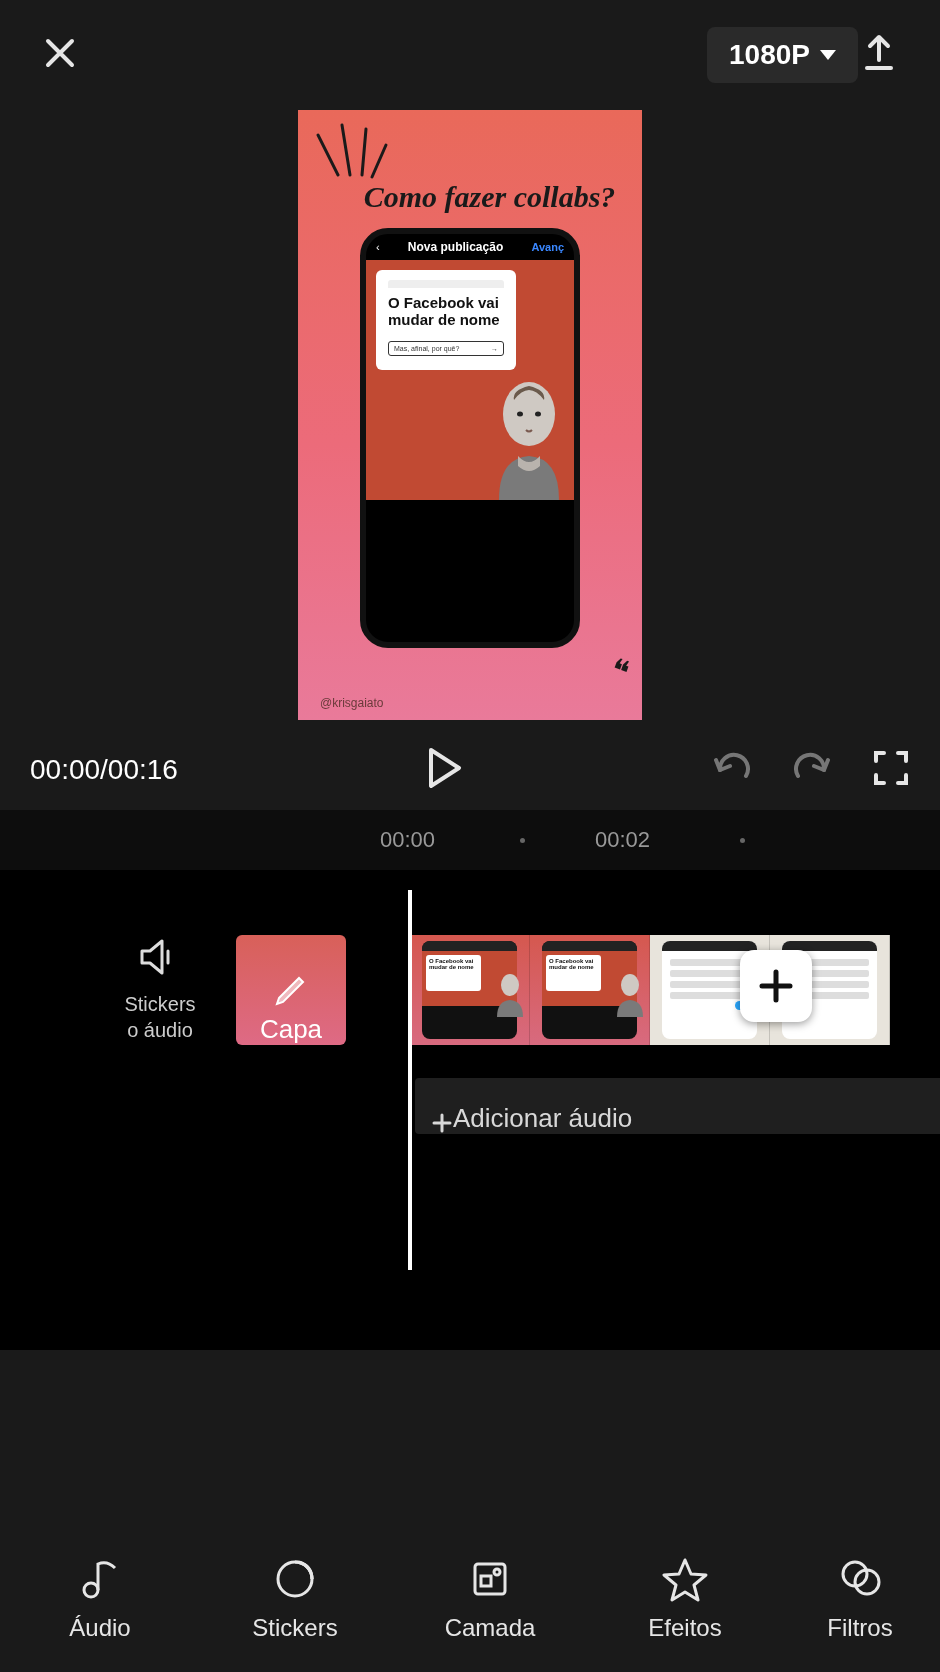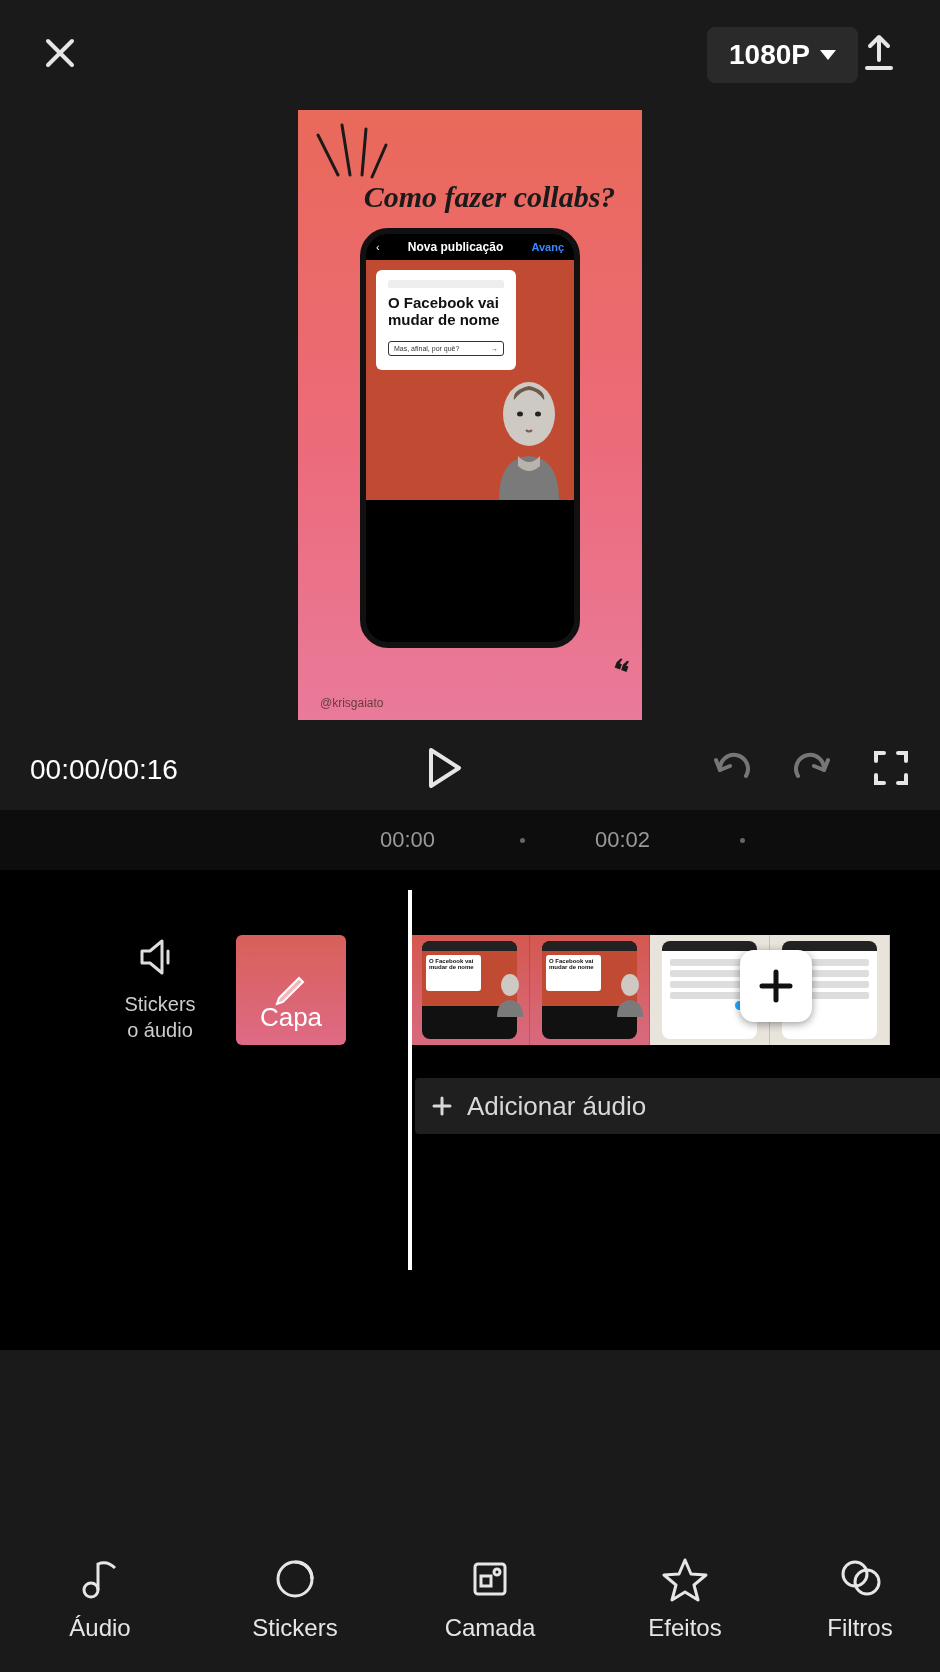--- a/index.html
+++ b/index.html
@@ -216,21 +216,21 @@
     width:110px;
     height:110px;
     background: linear-gradient(180deg,#d86059,#de6a85);
     border-radius:6px;
     position:relative;
     display:flex;
     align-items:flex-end;
     justify-content:center;
     color:#fff;
     font-size:26px;
-    padding-bottom:12px;
+    padding-bottom:0;
   }
   .cover-thumb .ic { position:absolute; top:50%; left:50%; transform:translate(-50%,-60%); }
   .clips {
     display:flex;
     height:110px;
     margin-left:48px;
     overflow:hidden;
   }
   .clip {
     height:110px;
@@ -266,25 +266,25 @@
     box-shadow:0 2px 8px rgba(0,0,0,.4);
   }
   .audio-track {
     position:absolute;
     left:415px;
     right:0;
     top:208px;
     height:56px;
     background:#1f1f1f;
     display:flex;
-    align-items:center;
+    align-items:flex-end;
     padding-left:16px;
     color:#d8d8d8;
     font-size:26px;
-    gap:14px;
+    gap:0;
     border-radius:4px 0 0 4px;
   }
 
   
   .toolbar {
     position:absolute;
     bottom:30px;
     left:0; right:0;
     display:flex;
     justify-content:space-between;

